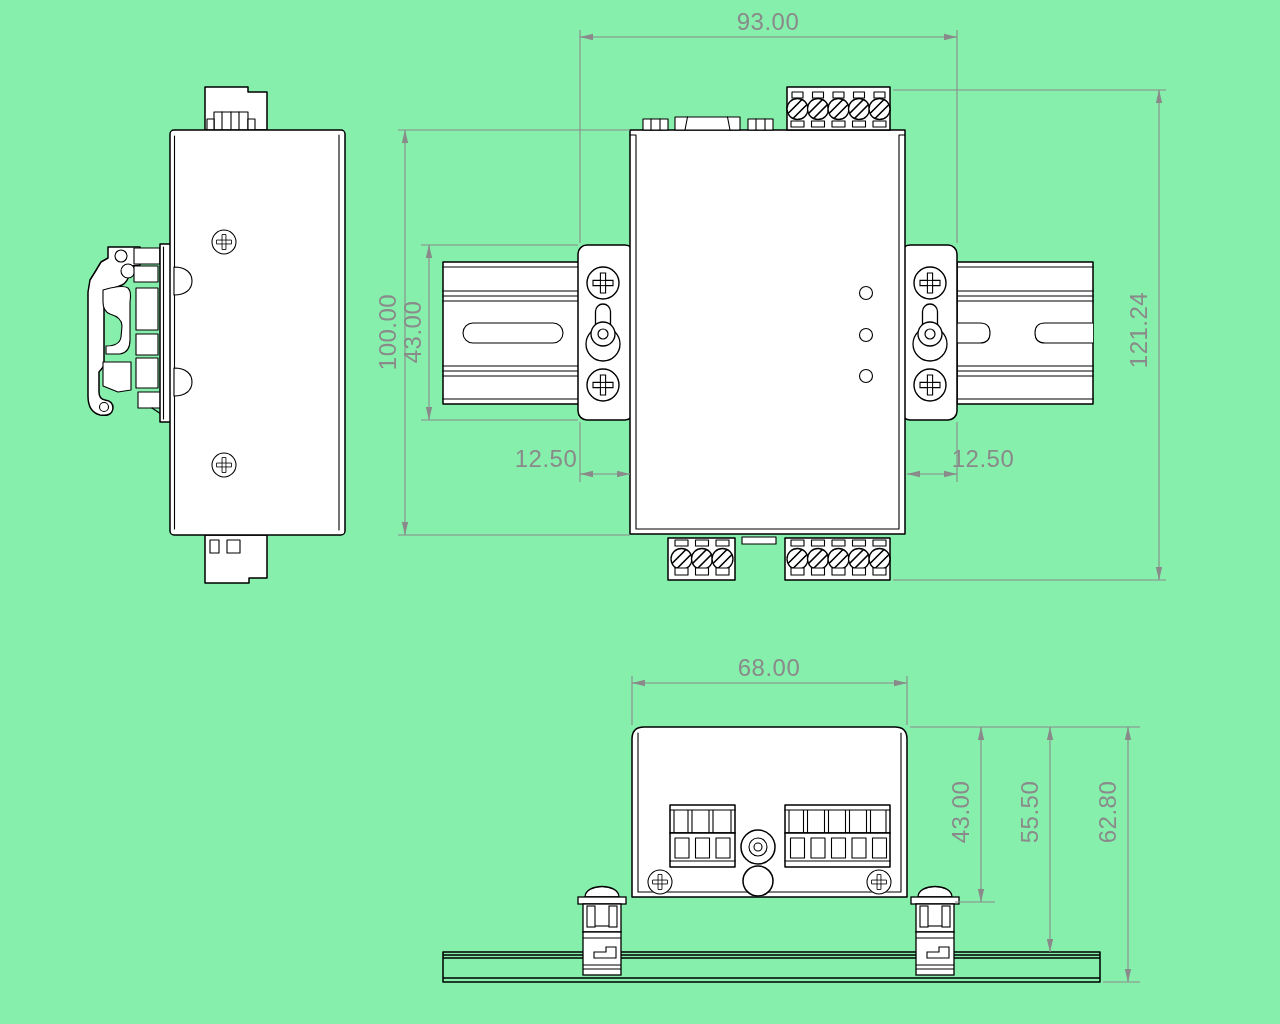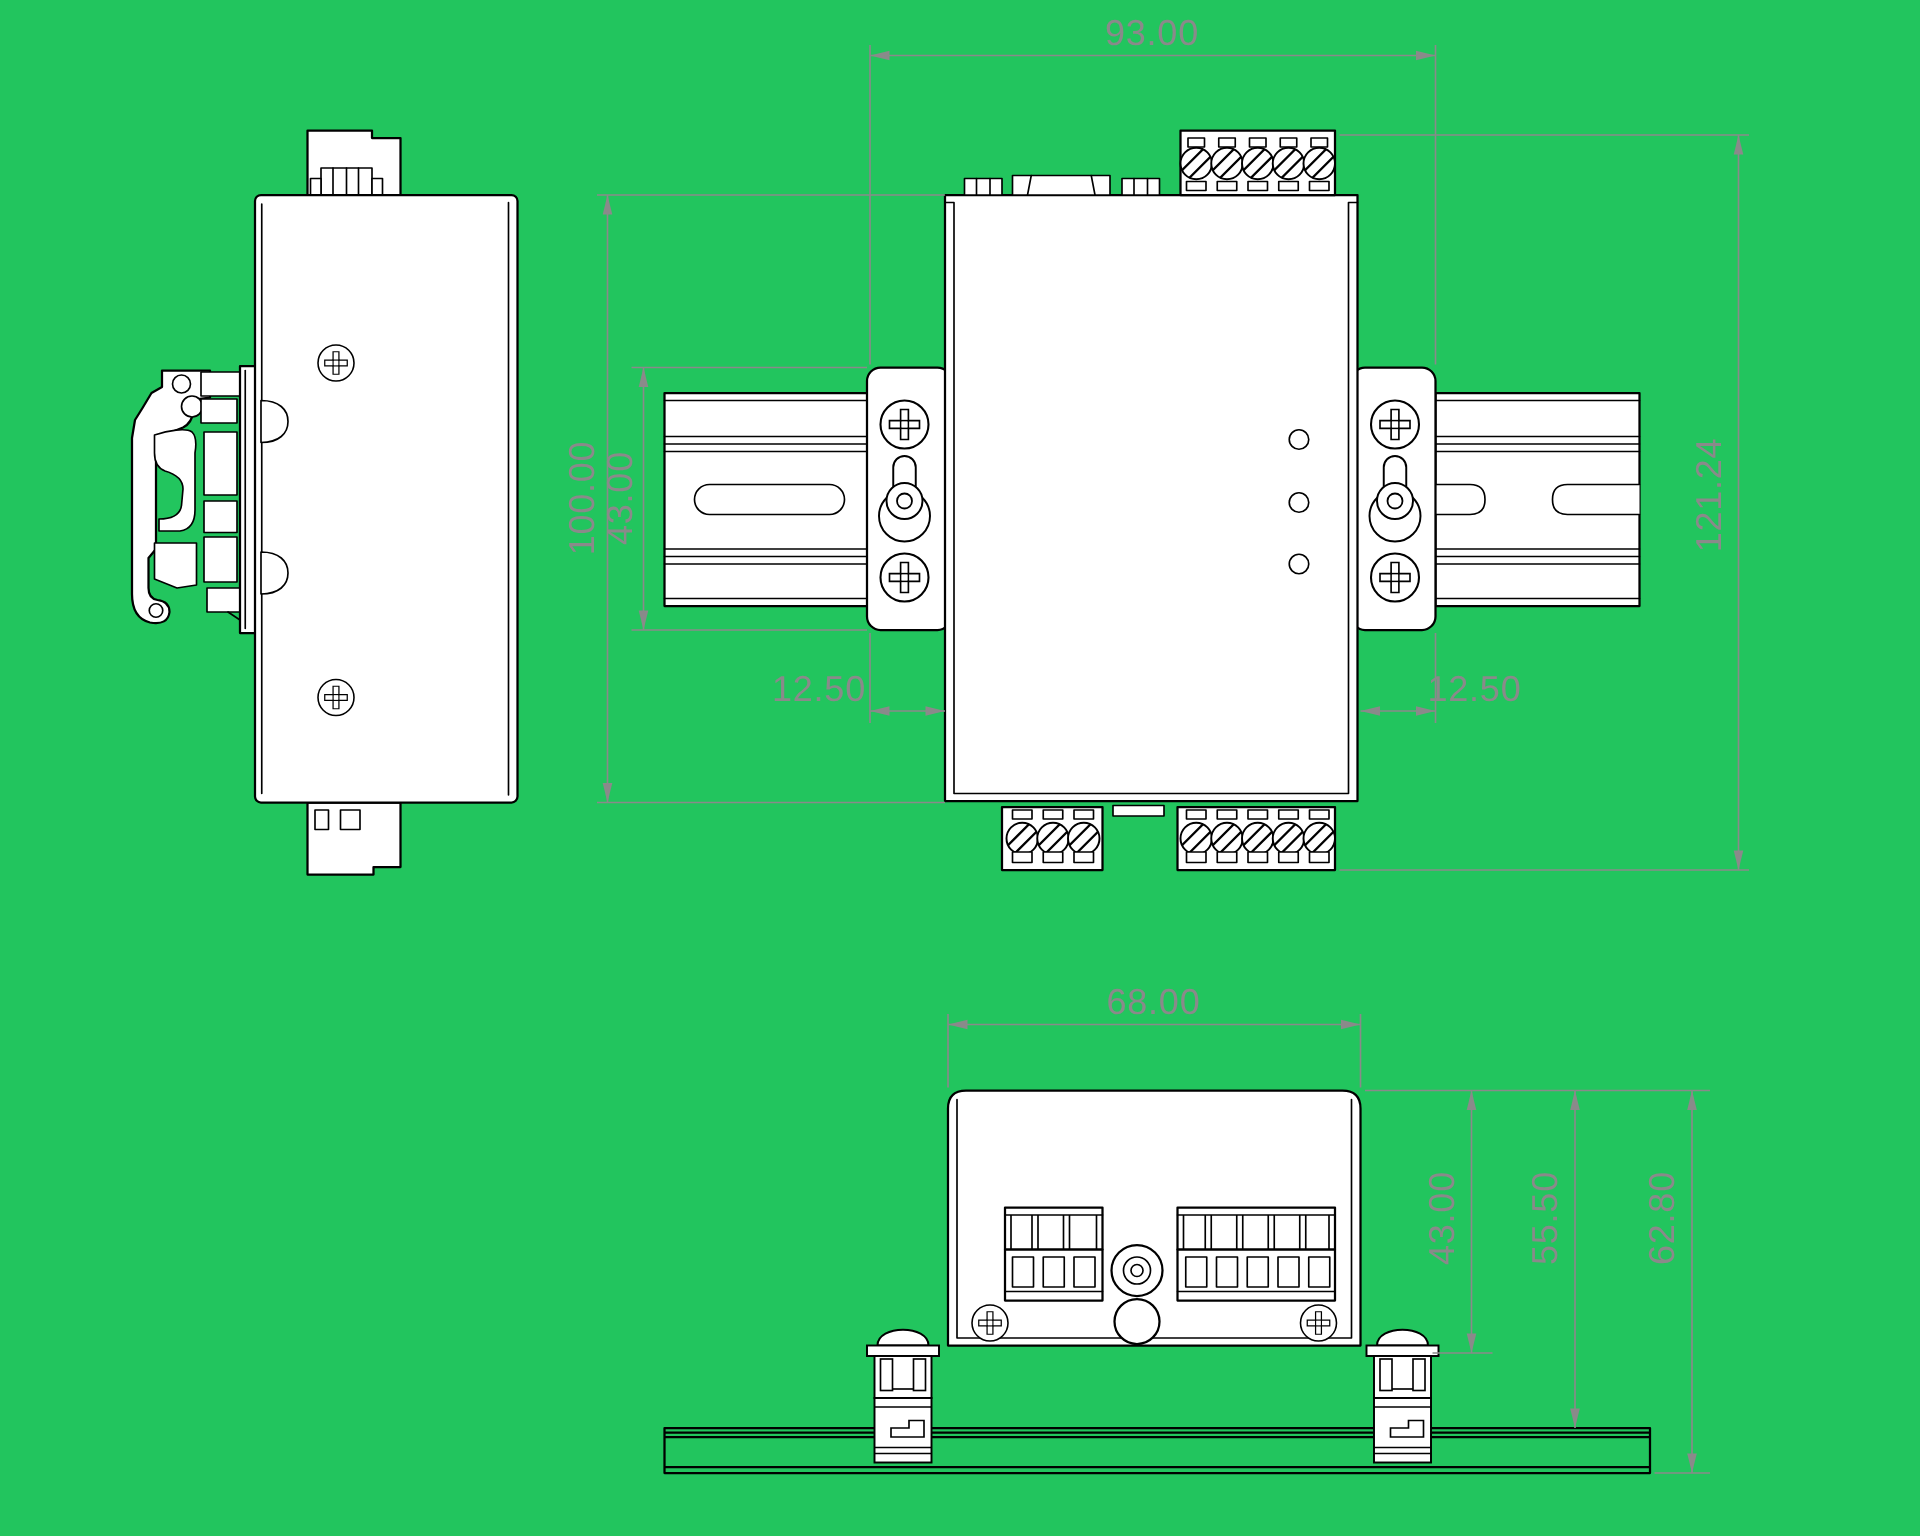--- a/index.html
+++ b/index.html
@@ -1,16 +1,16 @@
 <!DOCTYPE html>
 <html><head>
 <meta charset="utf-8">
 <style>
   html,body{margin:0;padding:0;background:#ffffff;}
-  .stage{position:relative;width:1280px;height:1024px;background:#22c55e;overflow:hidden;
+  .stage{position:relative;width:1280px;height:1024px;background:#86efac;overflow:hidden;
          font-family:"Liberation Sans", sans-serif;}
   svg{display:block;}
   .ln  {fill:none;stroke:#000;stroke-width:1.5;stroke-linejoin:round;stroke-linecap:round;}
   .lnf {fill:#fff;stroke:#000;stroke-width:1.5;stroke-linejoin:round;stroke-linecap:round;}
   .th  {fill:none;stroke:#000;stroke-width:1.1;stroke-linejoin:round;stroke-linecap:round;}
   .thf {fill:#fff;stroke:#000;stroke-width:1.1;stroke-linejoin:round;stroke-linecap:round;}
   .dim {fill:none;stroke:#8a8a8a;stroke-width:1.1;}
   .dimtxt{fill:#8a8a8a;font-size:24px;letter-spacing:0.5px;}
   .arr {fill:#8a8a8a;stroke:none;}
 </style>

